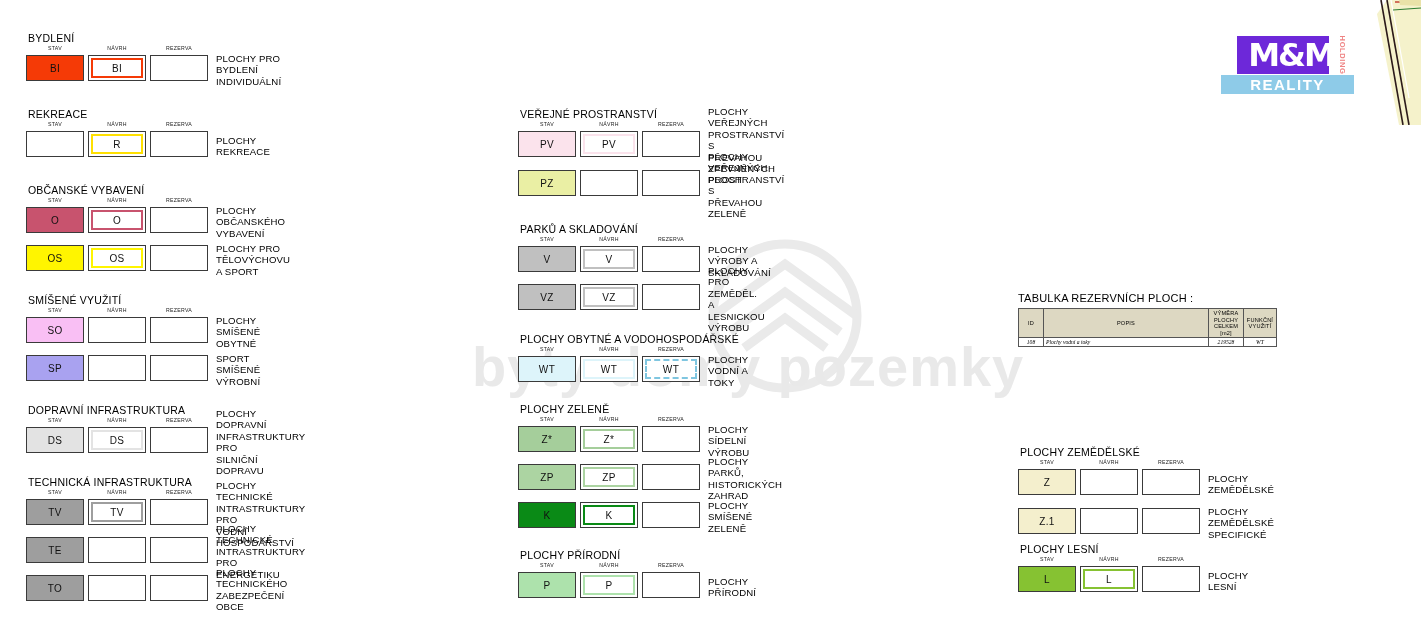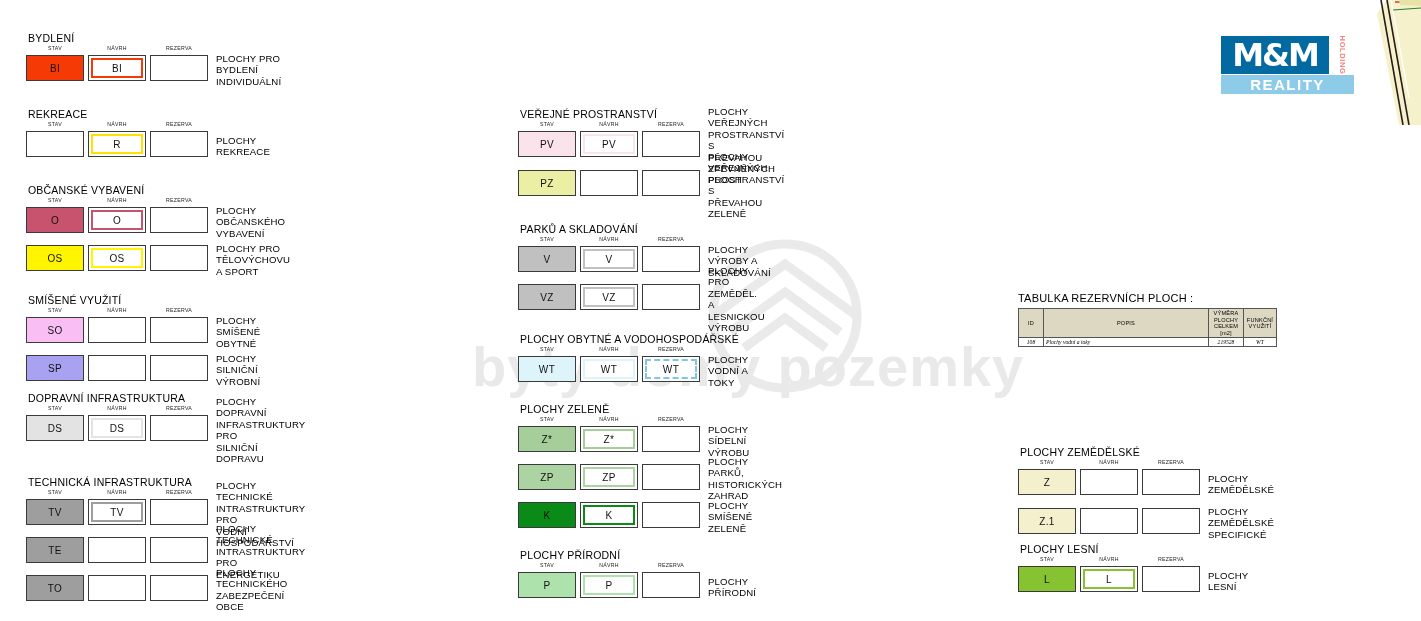--- a/index.html
+++ b/index.html
@@ -81,22 +81,22 @@
     font-family:"Liberation Serif","DejaVu Serif",serif;
   }
   .t-id{width:20px;text-align:center;}
   .t-popis{width:160px;text-align:left;}
   .t-vym{width:30px;text-align:center;}
   .t-fu{width:28px;text-align:center;}
 
   
   #mm-logo{position:absolute;left:1221px;top:36px;width:133px;height:58px;}
   #mm-logo .mm-top{
-    position:absolute;left:0;top:0;width:108px;height:38px;
-    background:#0369a1;
+    position:absolute;left:16px;top:0;width:108px;height:38px;
+    background:#6d28d9;
     display:flex;align-items:center;justify-content:center;
   }
   #mm-logo .mm-top span{
     color:#ffffff;font-weight:bold;font-size:32px;line-height:32px;
     letter-spacing:-2px;font-family:"DejaVu Sans",sans-serif;
   }
   #mm-logo .mm-holding{
     position:absolute;left:108px;top:0;width:25px;height:38px;
     background:#ffffff;
   }
@@ -212,24 +212,24 @@
       <div class="row" style="margin-bottom: 8px;">
         <div class="sw c0" style="background: rgb(249, 191, 244);">SO</div>
         <div class="sw c1" style="background: rgb(255, 255, 255);"></div>
         <div class="sw c2" style="background: rgb(255, 255, 255);"></div>
         <div class="desc">PLOCHY SMÍŠENÉ OBYTNÉ</div>
       </div>
       <div class="row" style="margin-bottom: 8px;">
         <div class="sw c0" style="background: rgb(169, 162, 240);">SP</div>
         <div class="sw c1" style="background: rgb(255, 255, 255);"></div>
         <div class="sw c2" style="background: rgb(255, 255, 255);"></div>
-        <div class="desc">PLOCHY SILNIČNÍ VÝROBNÍ</div>
-      </div>
-    </div>
-    <div class="group" style="top: 360px; left: 0px;">
+        <div class="desc">SPORT SMÍŠENÉ VÝROBNÍ</div>
+      </div>
+    </div>
+    <div class="group" style="top: 372px; left: 0px;">
       <div class="group-title">DOPRAVNÍ INFRASTRUKTURA</div>
       <div class="col-heads">
         <div class="col-head ch0">STAV</div>
         <div class="col-head ch1">NÁVRH</div>
         <div class="col-head ch2">REZERVA</div>
       </div>
       <div class="row" style="margin-bottom: 8px;">
         <div class="sw c0" style="background: rgb(227, 227, 227);">DS</div>
         <div class="sw c1" style="background: rgb(255, 255, 255);">
           <div class="inner" style="border: 2.6px solid rgb(227, 227, 227); background: rgb(255, 255, 255);">DS</div>

